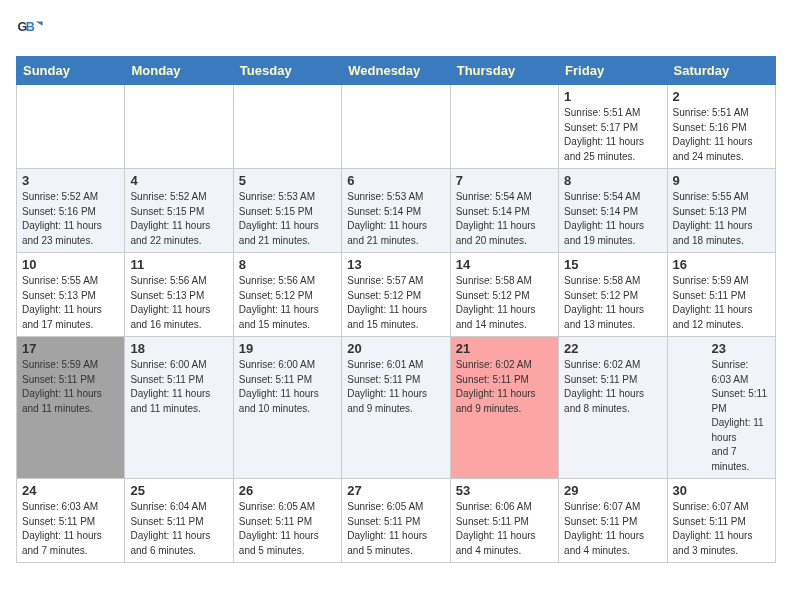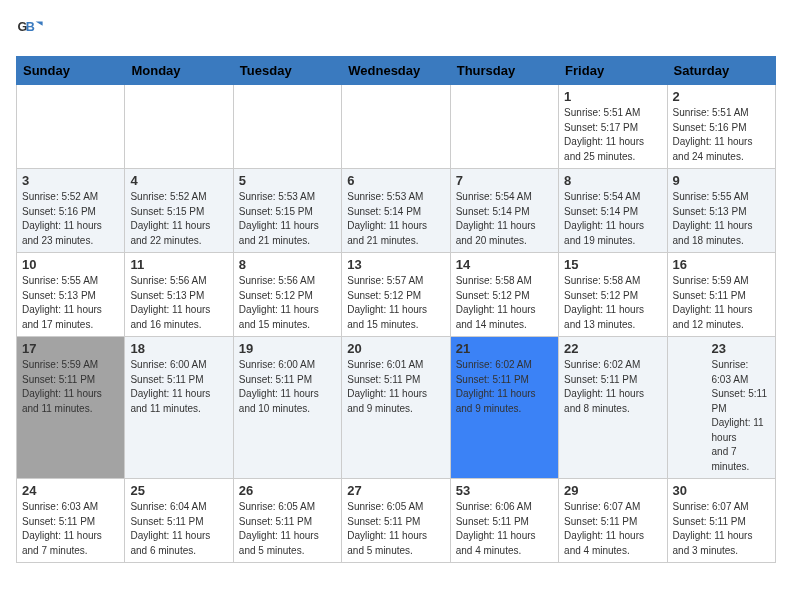--- a/index.html
+++ b/index.html
@@ -45,21 +45,21 @@
     .location {
       font-size: 16px;
       color: #555;
     }
     .calendar-table {
       width: 100%;
       border-collapse: collapse;
     }
     .calendar-table th {
       background: #3a7abf;
-      color: #000000;
+      color: #fef9c3;
       font-size: 13px;
       font-weight: bold;
       padding: 6px 6px;
       text-align: left;
       border: 1px solid #3a7abf;
     }
     .calendar-table td {
       border: 1px solid #ccc;
       vertical-align: top;
       padding: 4px 5px;
@@ -205,21 +205,21 @@
           <div class="day-info">Sunrise: 6:00 AM<br>Sunset: 5:11 PM<br>Daylight: 11 hours<br>and 11 minutes.</div>
         </td>
         <td style="background: rgb(240, 244, 248); margin-left: 28px;">
           <span class="day-number">19</span>
           <div class="day-info">Sunrise: 6:00 AM<br>Sunset: 5:11 PM<br>Daylight: 11 hours<br>and 10 minutes.</div>
         </td>
         <td style="background: rgb(240, 244, 248); margin-top: 47px;">
           <span class="day-number">20</span>
           <div class="day-info">Sunrise: 6:01 AM<br>Sunset: 5:11 PM<br>Daylight: 11 hours<br>and 9 minutes.</div>
         </td>
-        <td style="background: #3b82f6;">
+        <td style="background: #fca5a5;">
           <span class="day-number">21</span>
           <div class="day-info">Sunrise: 6:02 AM<br>Sunset: 5:11 PM<br>Daylight: 11 hours<br>and 9 minutes.</div>
         </td>
         <td style="background: rgb(240, 244, 248);">
           <span class="day-number">22</span>
           <div class="day-info">Sunrise: 6:02 AM<br>Sunset: 5:11 PM<br>Daylight: 11 hours<br>and 8 minutes.</div>
         </td>
         <td style="background: rgb(240, 244, 248); padding-left: 44px;">
           <span class="day-number">23</span>
           <div class="day-info">Sunrise: 6:03 AM<br>Sunset: 5:11 PM<br>Daylight: 11 hours<br>and 7 minutes.</div>

